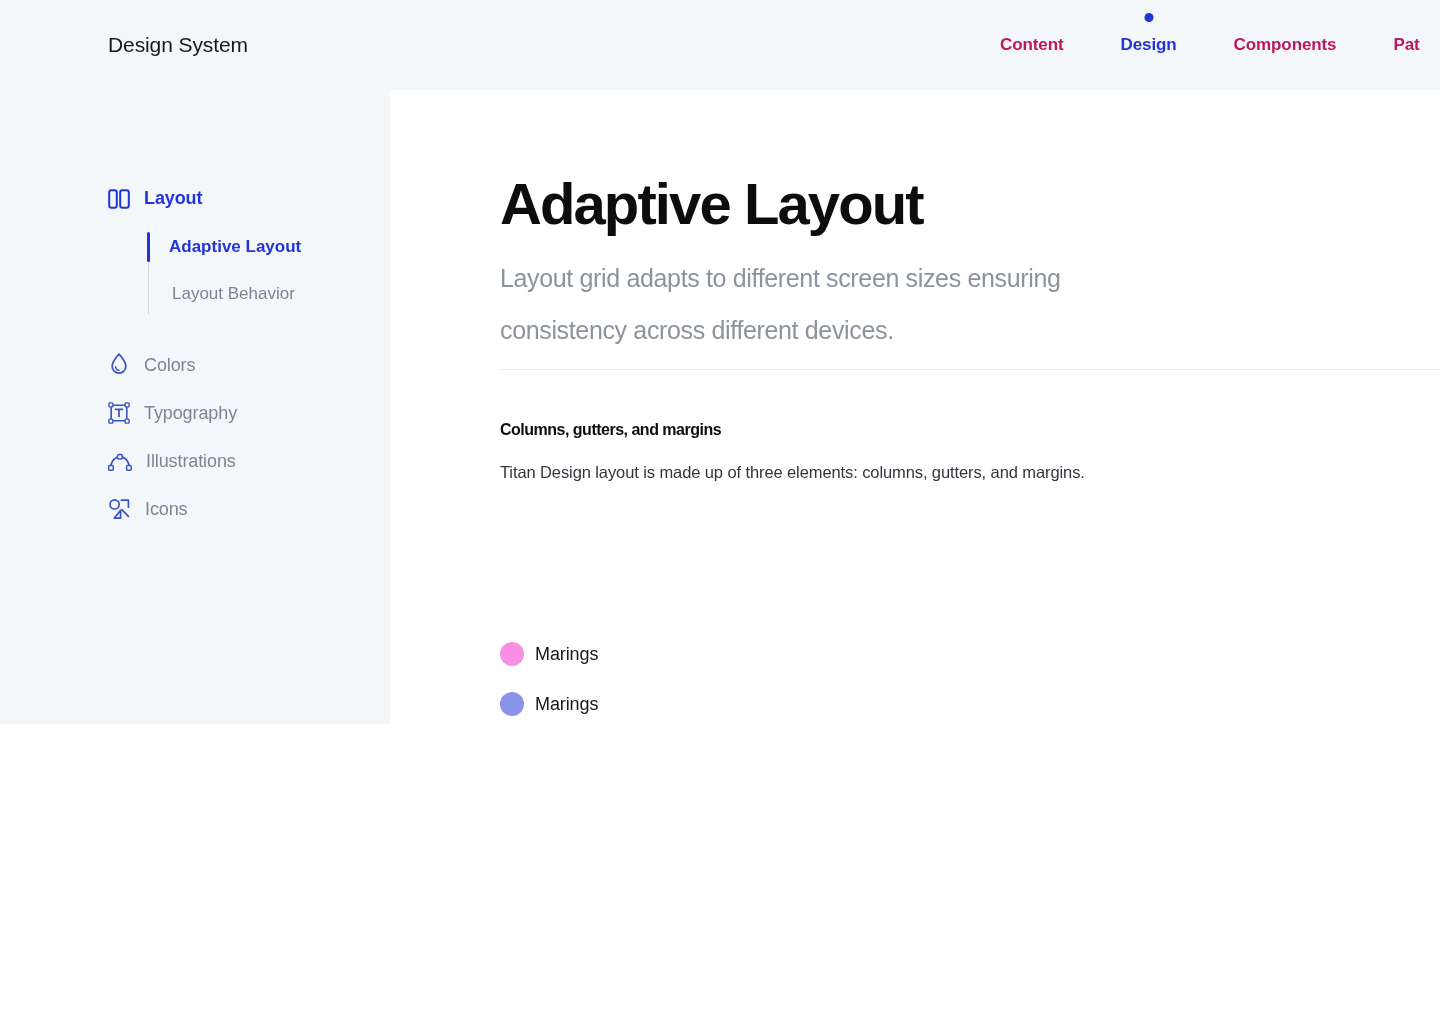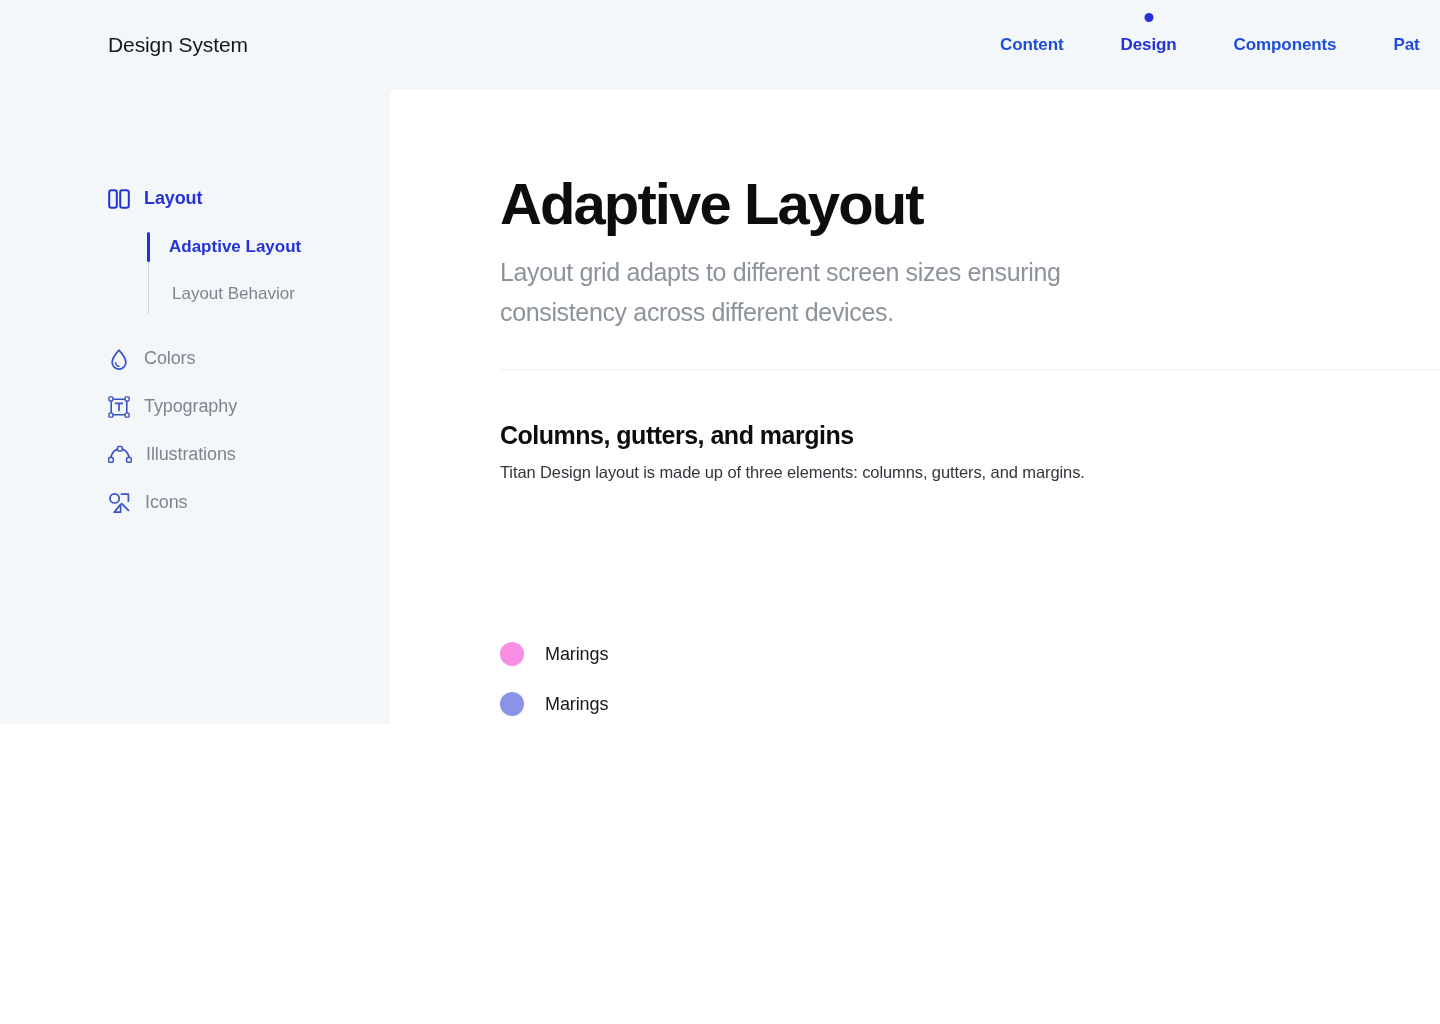--- a/index.html
+++ b/index.html
@@ -66,21 +66,21 @@
     height: 90px;
     display: flex;
     align-items: center;
     gap: 0;
     white-space: nowrap;
   }
   .nav-item {
     position: relative;
     font-size: 17px;
     font-weight: 700;
-    color: #1d4ed8;
+    color: #be185d;
     letter-spacing: -0.1px;
     padding: 0 0;
     cursor: pointer;
   }
   .nav-item + .nav-item { margin-left: 57px; }
   .nav-item.active { color: #2433d6; }
   .nav-dot {
     position: absolute;
     top: -22px;
     left: 50%;
@@ -145,21 +145,21 @@
   .subnav-item.muted  { font-weight: 400; color: #7d8590; padding-left: 24px; }
   .subnav-item + .subnav-item { margin-top: 17px; }
 
   .side-links {
     position: absolute;
     left: 108px; top: 258px;
     width: 260px;
   }
   .side-link {
     display: flex;
-    align-items: flex-start;
+    align-items: flex-end;
     gap: 14px;
     height: 28px;
     margin-bottom: 20px;
     cursor: pointer;
   }
   .side-link .label {
     font-size: 18px;
     font-weight: 400;
     color: #7d8590;
     letter-spacing: -0.1px;
@@ -182,35 +182,35 @@
     letter-spacing: -1.9px;
     color: #0d0d10;
     line-height: 1;
   }
   .page-subtitle {
     position: absolute;
     left: 110px; top: 162px;
     width: 690px;
     font-size: 25px;
     font-weight: 400;
-    line-height: 40px;
+    line-height: 52px;
     color: #8d939b;
     letter-spacing: -0.35px;
   }
   .divider {
     position: absolute;
     left: 110px; top: 279px;
     width: 940px; height: 1px;
     background: #eceef5;
   }
 
   .section-title {
     position: absolute;
     left: 110px; top: 331px;
-    font-size: 25px;
+    font-size: 16px;
     font-weight: 700;
     letter-spacing: -0.5px;
     color: #0d0d10;
   }
   .section-body {
     position: absolute;
     left: 110px; top: 373px;
     font-size: 16.5px;
     font-weight: 400;
     color: #33363d;
@@ -218,21 +218,21 @@
   }
 
   
   .legend {
     position: absolute;
     left: 110px; top: 552px;
   }
   .legend-row {
     display: flex;
     align-items: center;
-    gap: 21px;
+    gap: 11px;
     height: 24px;
     margin-bottom: 26px;
   }
   .legend-swatch {
     width: 24px; height: 24px;
     border-radius: 50%;
     flex: none;
   }
   .legend-label {
     font-size: 18px;

